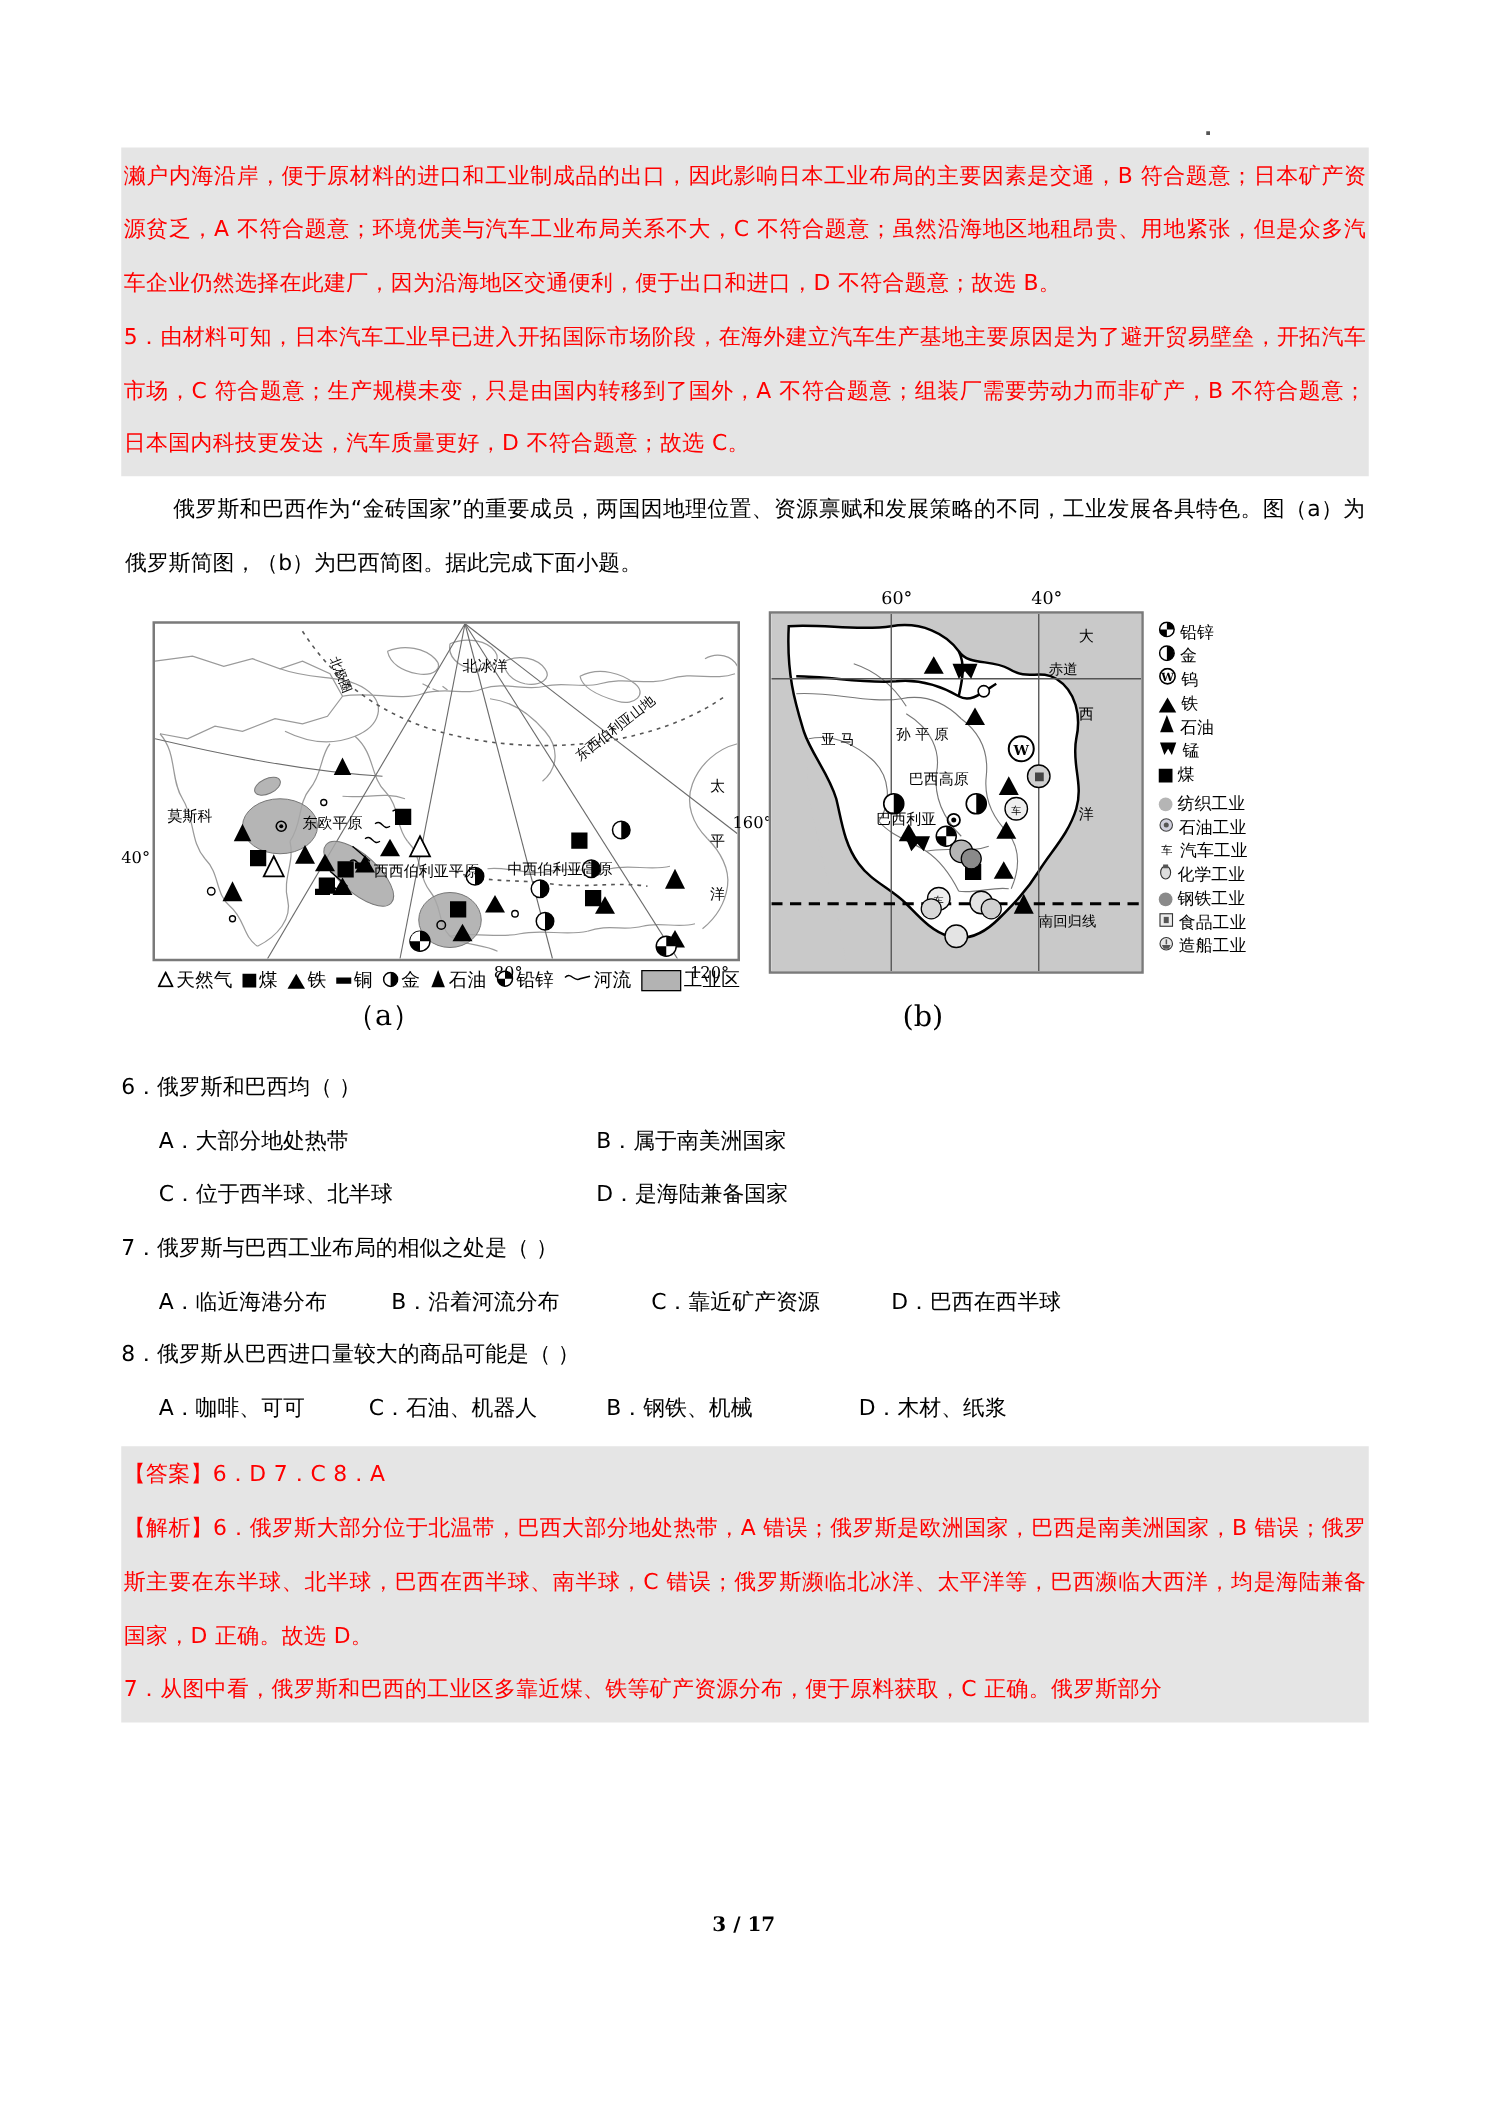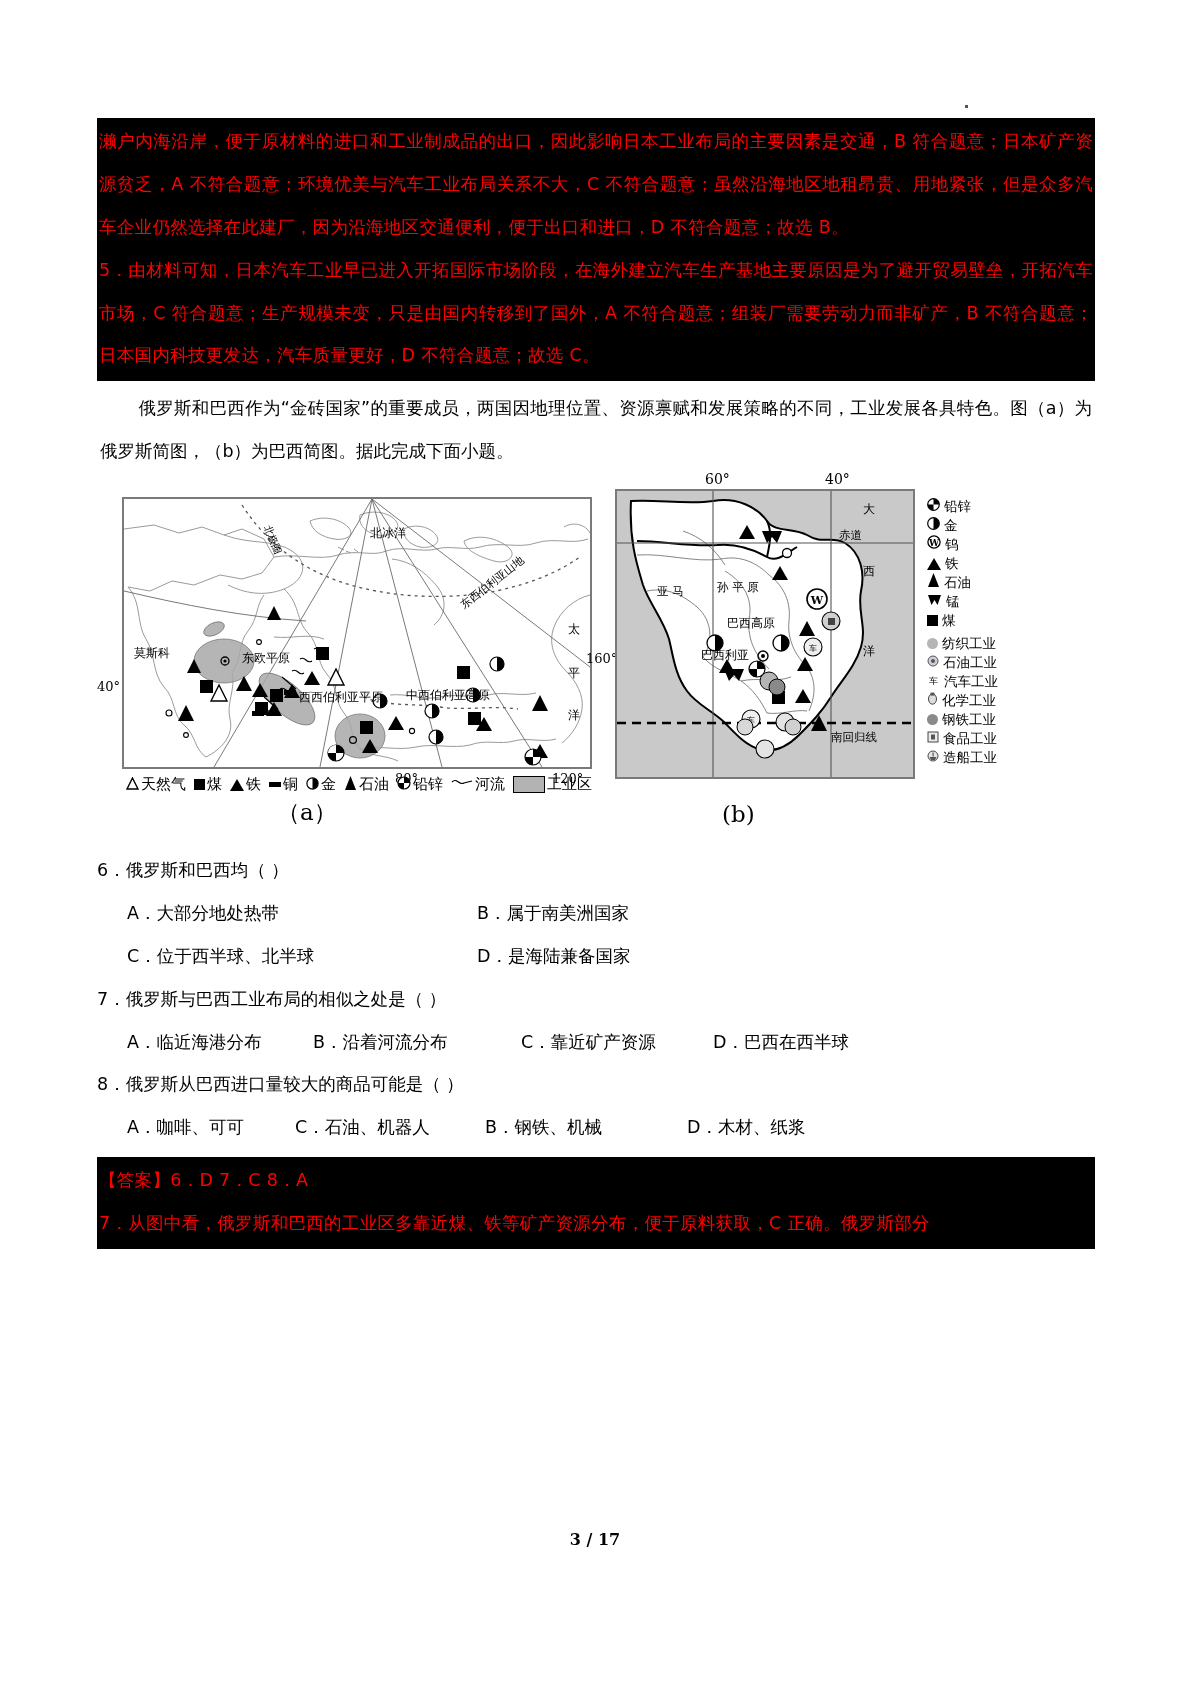--- a/index.html
+++ b/index.html
@@ -23,21 +23,21 @@
   }
   .content {
     position: absolute;
     left: 97px;
     top: 118px;
     width: 998px;
   }
 
   
   .shaded {
-    background: #000000;
+    background: #e5e5e5;
     color: #ff0000;
     padding: 2px 0 4px 0;
   }
   .shaded p {
     margin: 0;
     line-height: 2.45;
     font-size: 17.5px;
     letter-spacing: 0.3px;
     text-align: justify;
     text-justify: inter-ideograph;
@@ -643,19 +643,22 @@
         <span style="width:190px;">C．石油、机器人</span>
         <span style="width:202px;">B．钢铁、机械</span>
         <span>D．木材、纸浆</span>
       </p>
     </div>
 
     <div class="shaded" style="margin-top:8px;">
       <p class="cjk">
         <span>【答案】</span><span>6．D    7．C    8．A</span>
       </p>
+      <p class="cjk">
+        <span>【解析】</span><span>6．俄罗斯大部分位于北温带，巴西大部分地处热带，A 错误；俄罗斯是欧洲国家，巴西是南美洲国家，B 错误；俄罗斯主要在东半球、北半球，巴西在西半球、南半球，C 错误；俄罗斯濒临北冰洋、太平洋等，巴西濒临大西洋，均是海陆兼备国家，D 正确。故选 D。</span>
+      </p>
       <p class="cjk">7．从图中看，俄罗斯和巴西的工业区多靠近煤、铁等矿产资源分布，便于原料获取，C 正确。俄罗斯部分</p>
     </div>
 
   </div>
 
   <div class="page-number">3 / 17</div>
 </div>
 
 </body></html>

